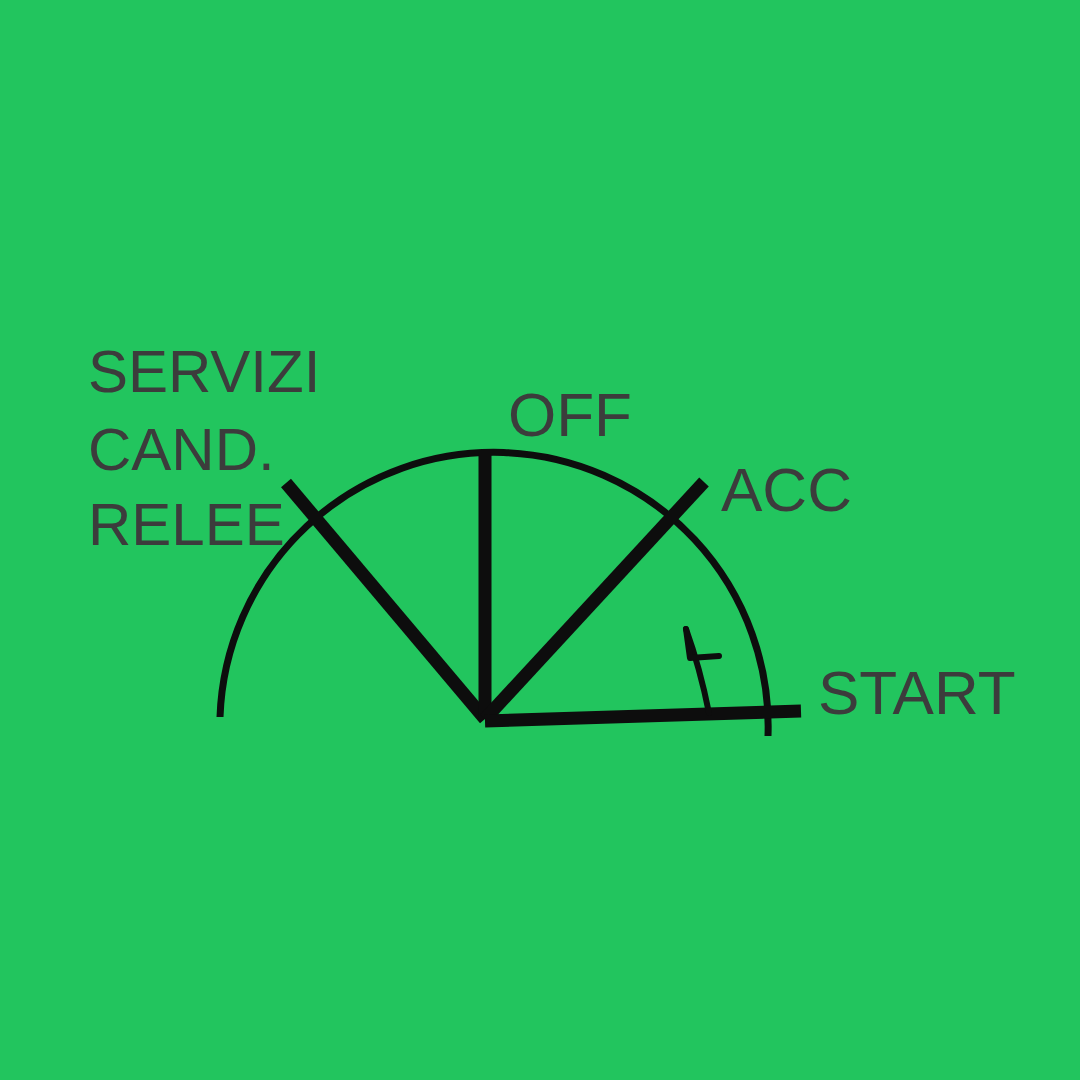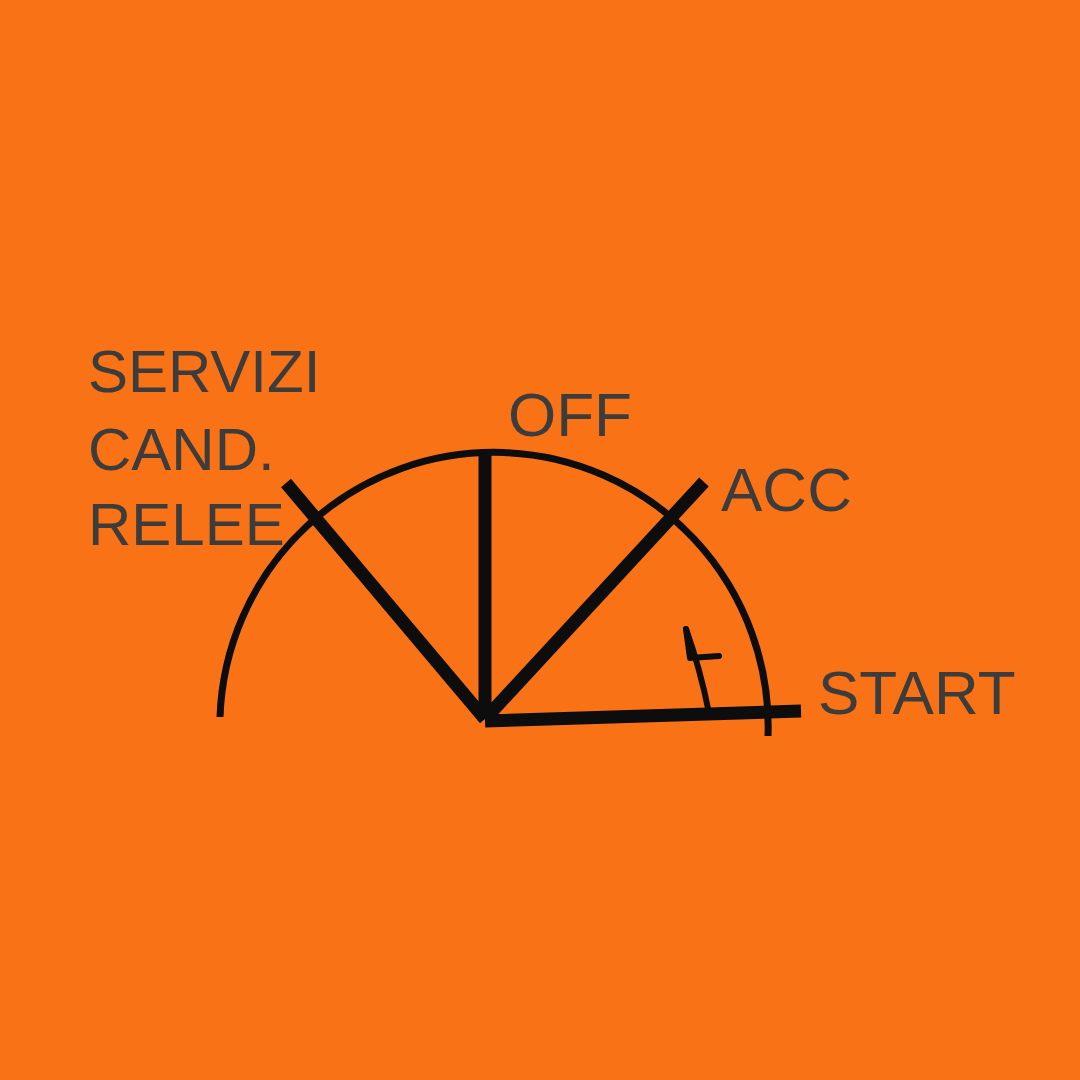--- a/index.html
+++ b/index.html
@@ -11,21 +11,21 @@
     width: 1080px;
     height: 1080px;
     background: #ffffff;
     font-family: "Liberation Sans", sans-serif;
     overflow: hidden;
   }
   #diagram-root {
     position: relative;
     width: 1080px;
     height: 1080px;
-    background: #f97316;
+    background: #22c55e;
   }
   #switch-svg {
     position: absolute;
     left: 0;
     top: 0;
     width: 1080px;
     height: 1080px;
     display: block;
   }
   .sw-label {

